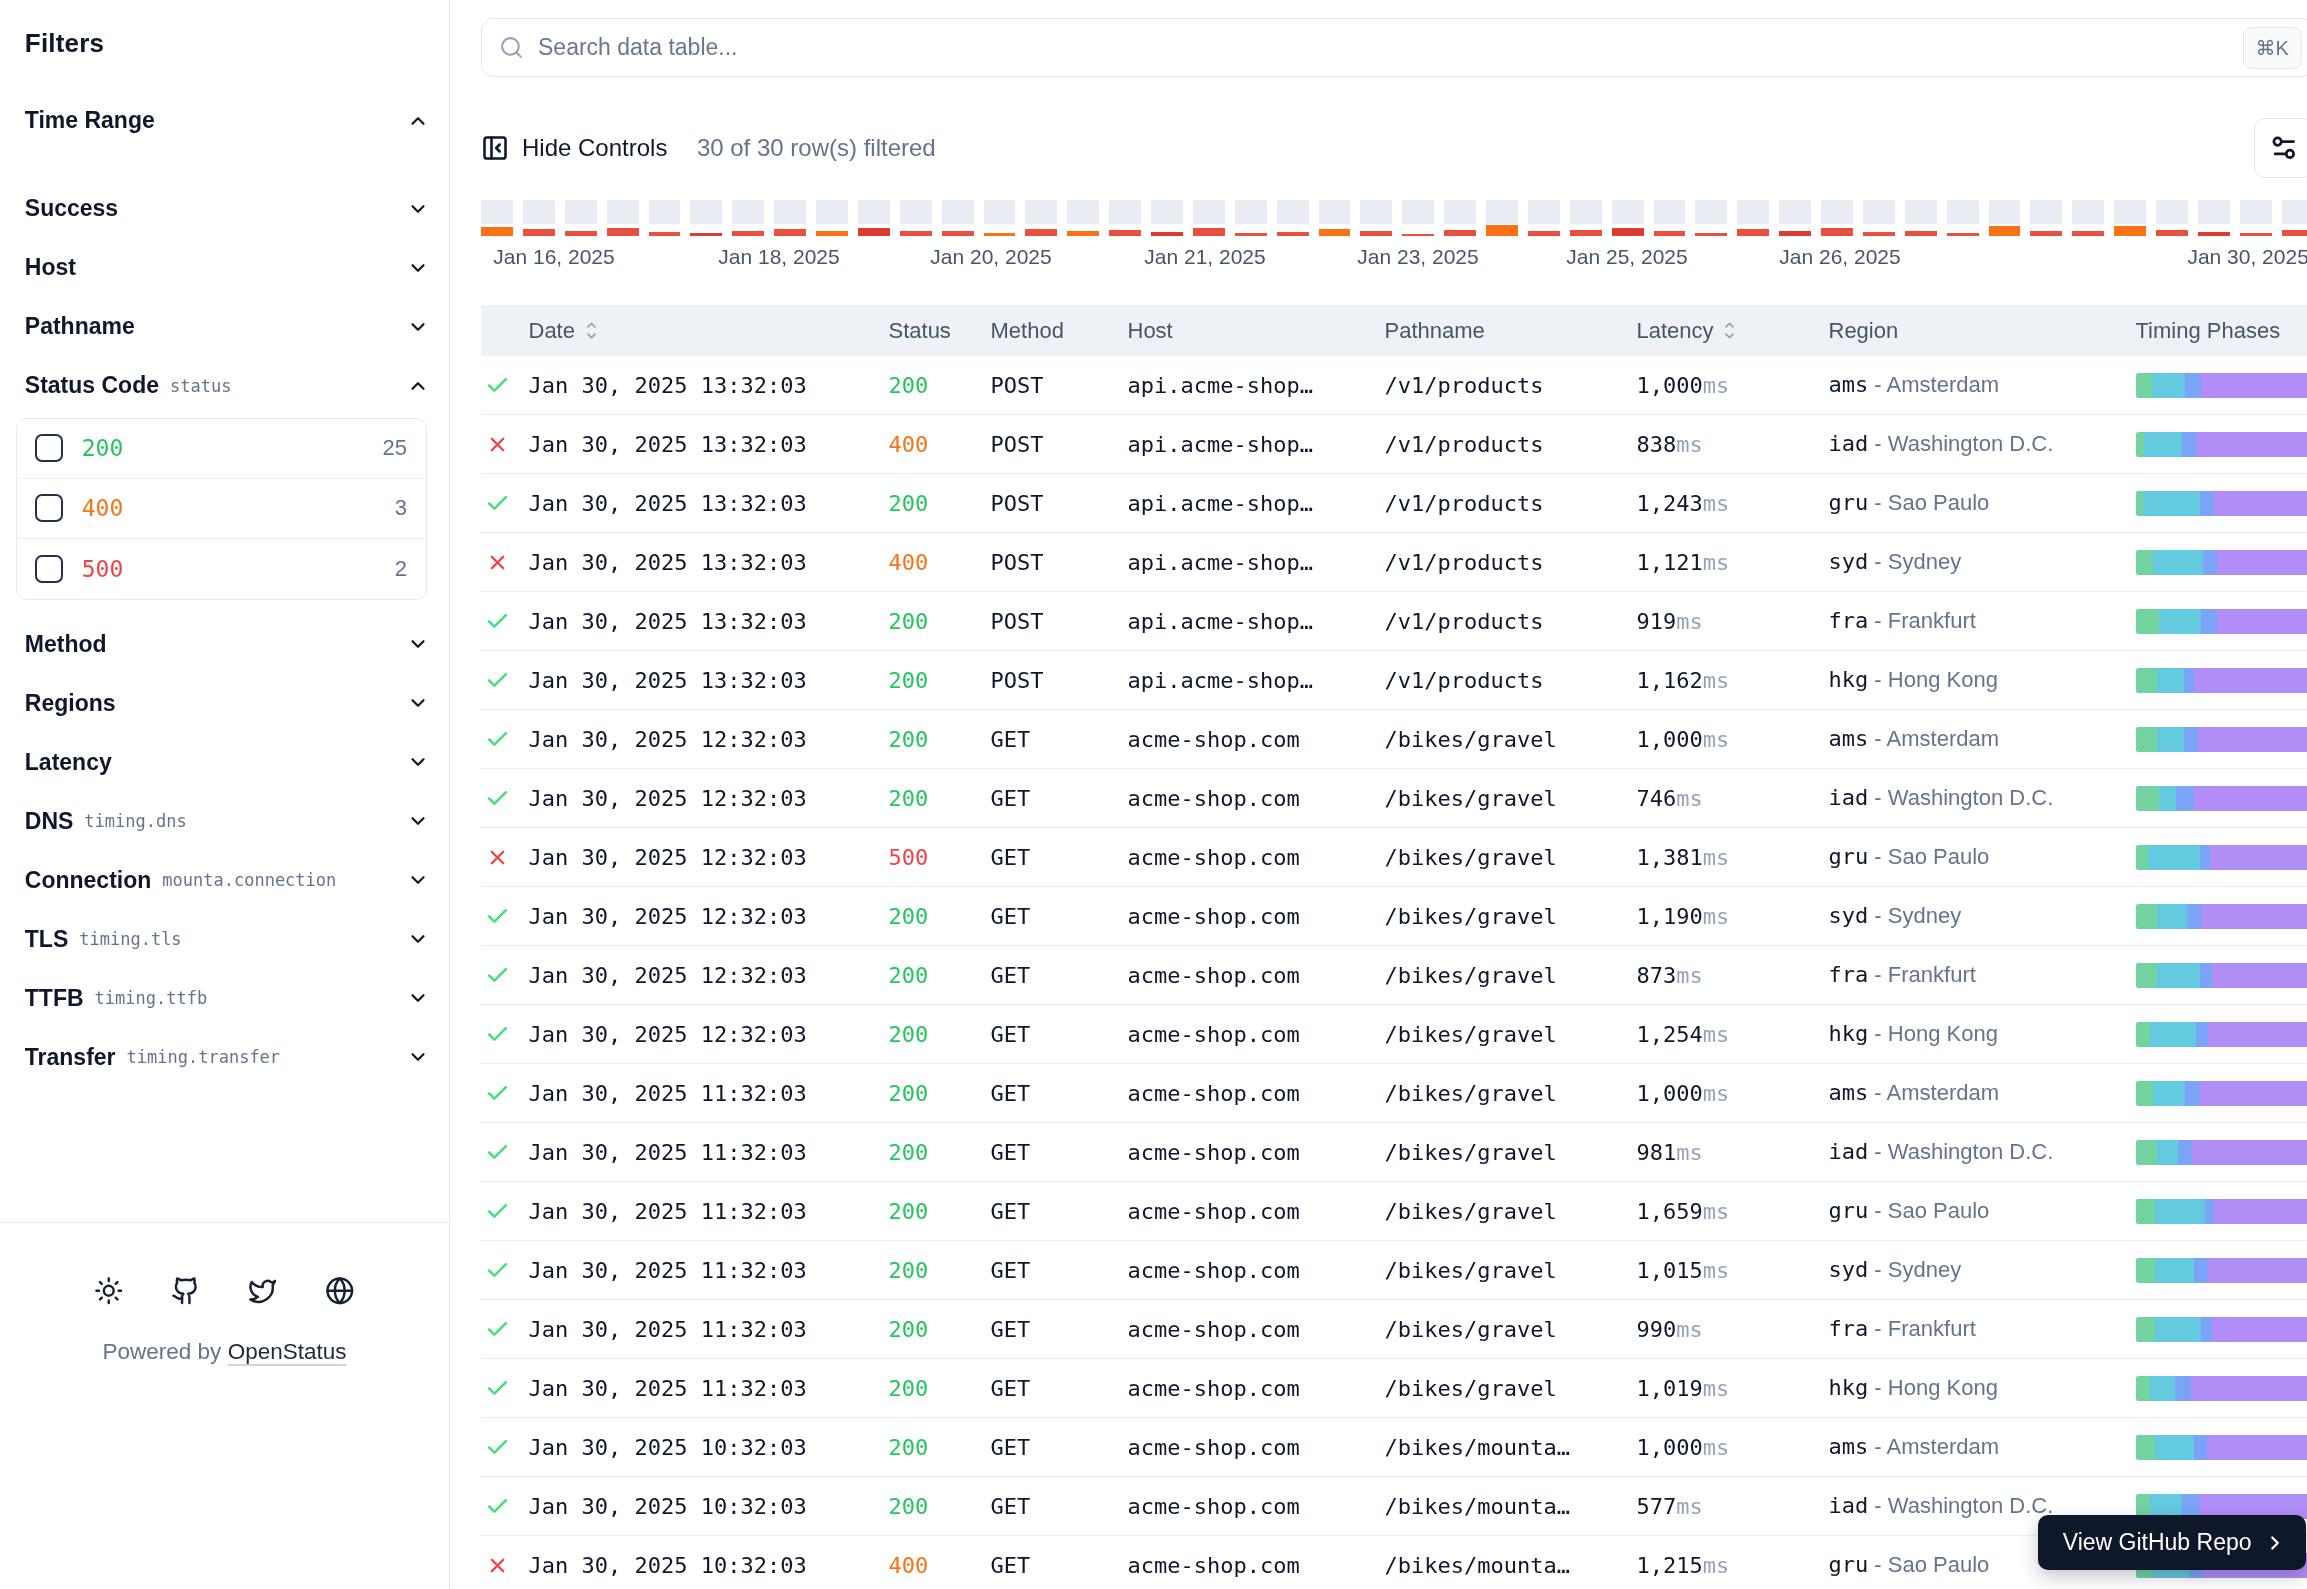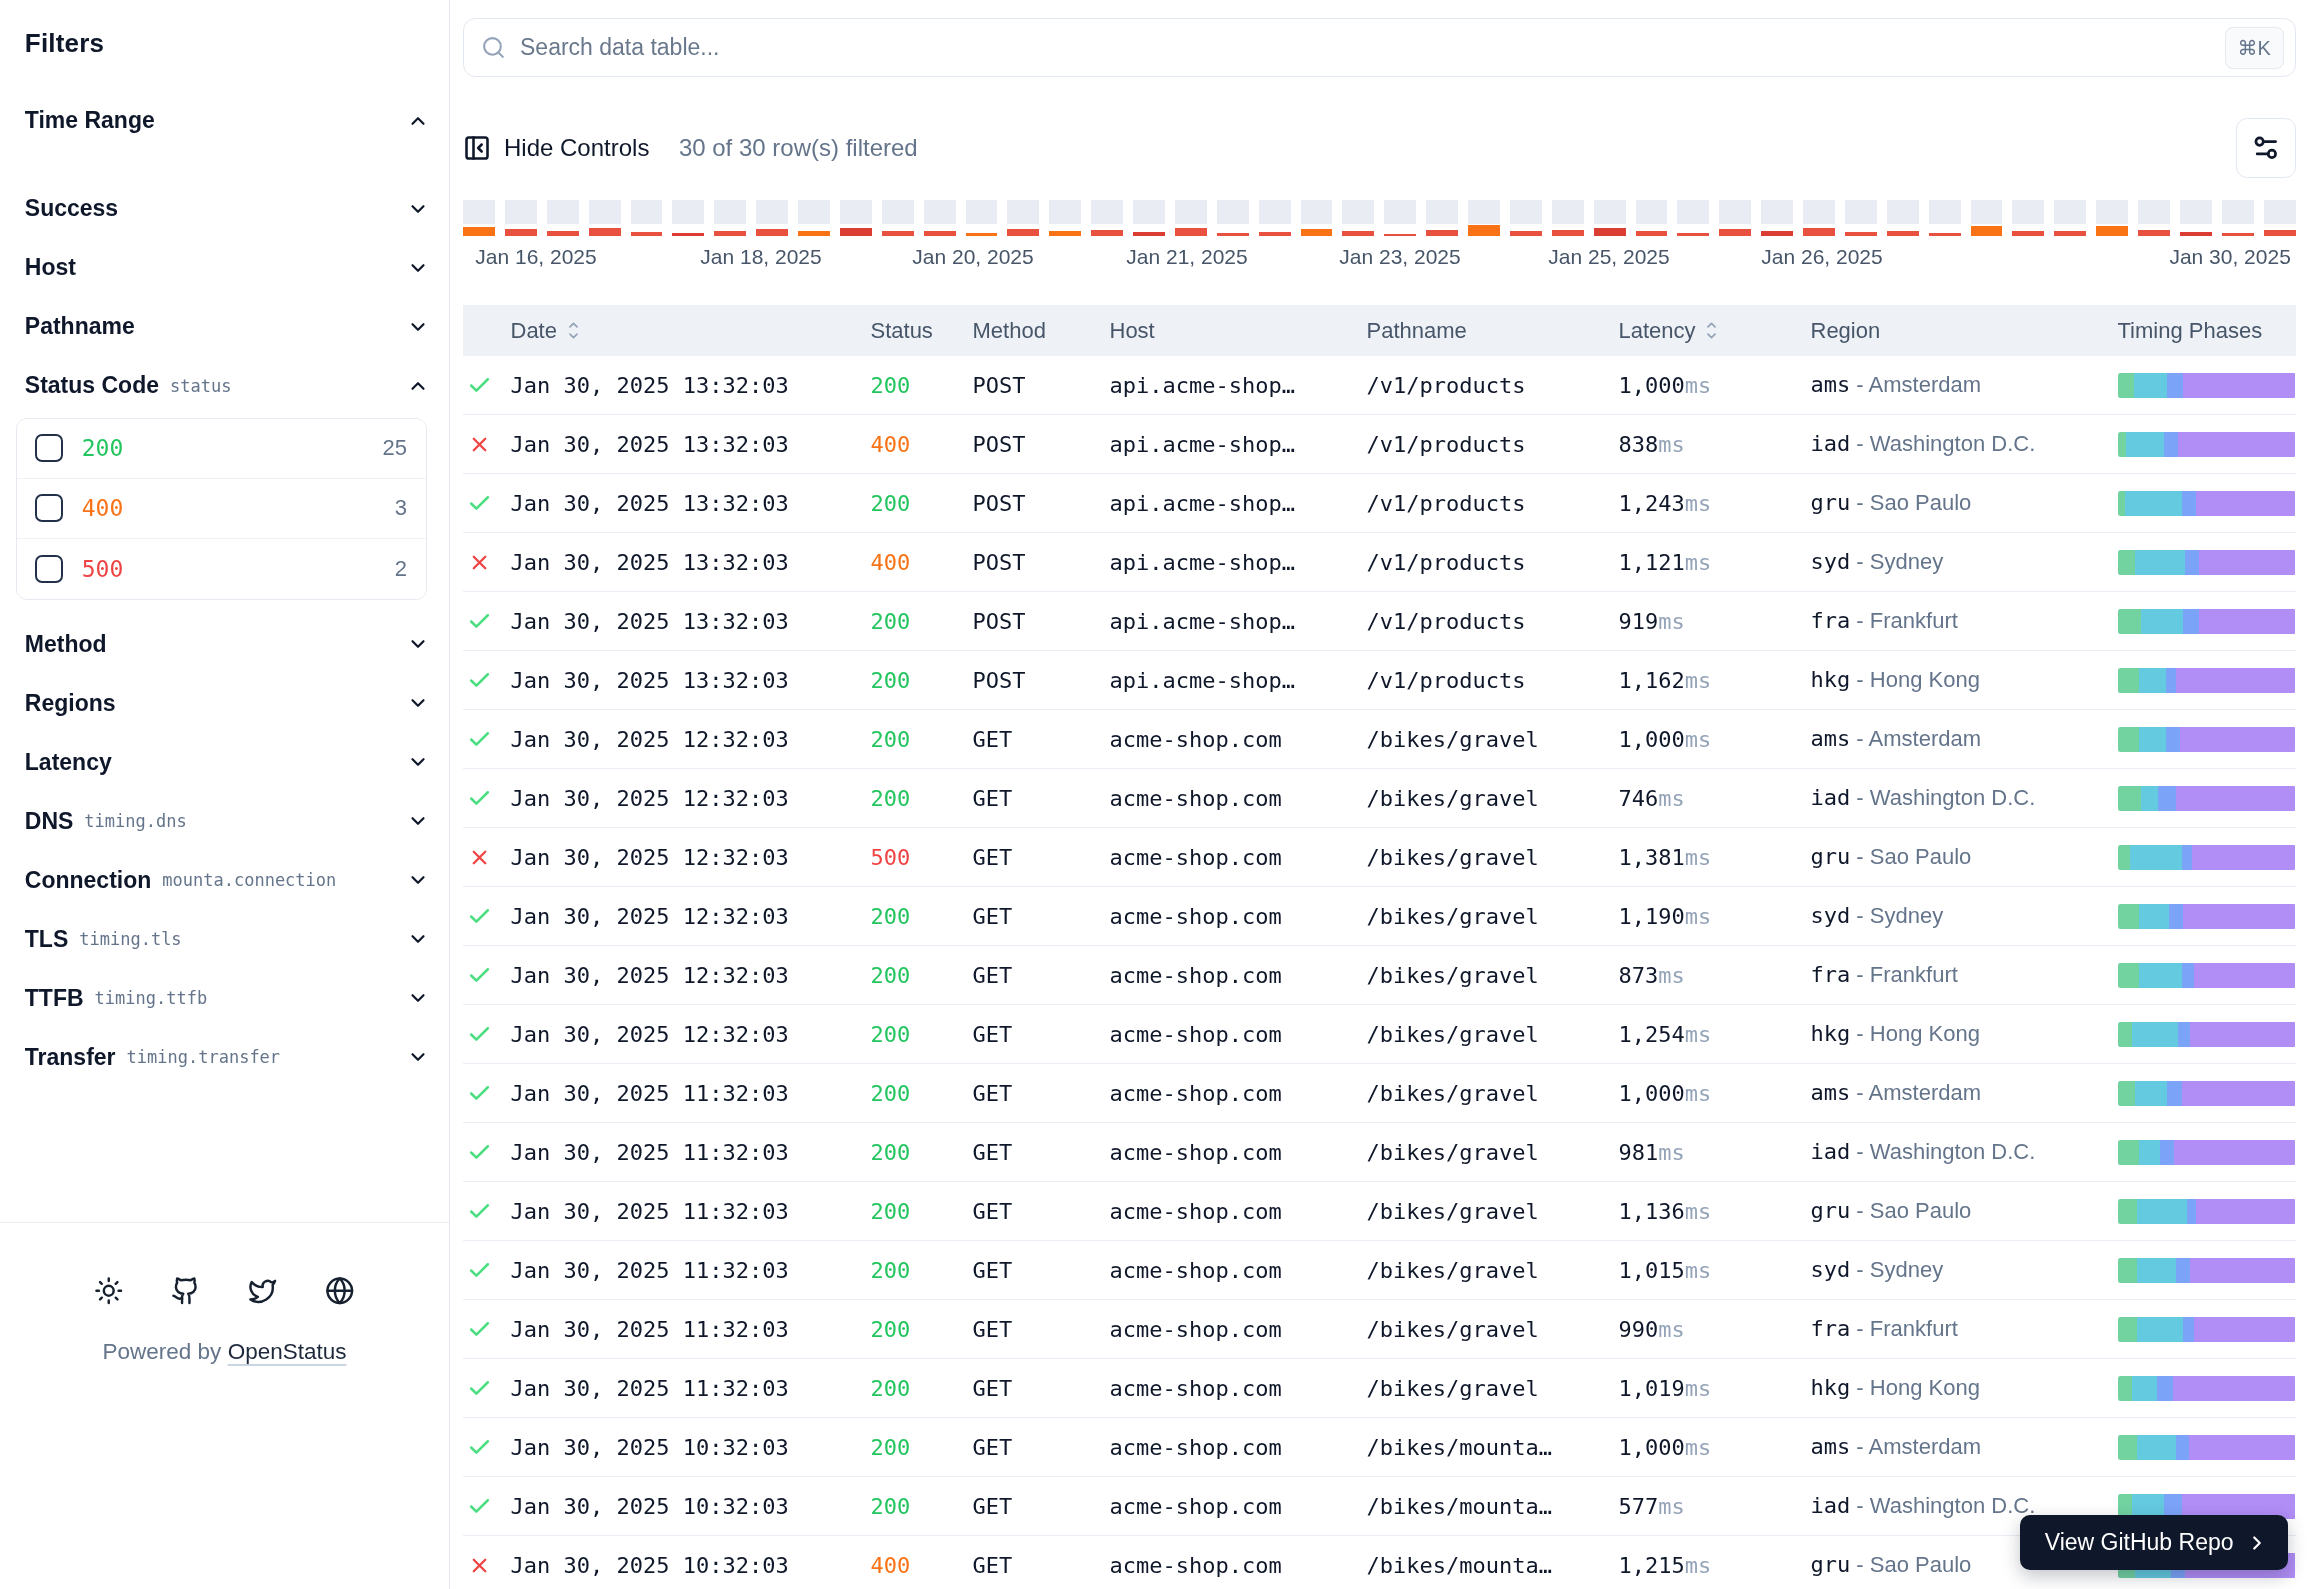--- a/index.html
+++ b/index.html
@@ -1,18 +1,18 @@
 <!DOCTYPE html>
 <html style="font-size:12.4px"><head>
 <meta charset="utf-8">
 <style>
   * { margin:0; padding:0; box-sizing:border-box; }
   html,body { width:2307px; height:1589px; background:#fff; overflow:hidden; }
   body { font-family:"Liberation Sans", sans-serif; color:#0f172a; }
-  .app { display:flex; width:1975px; height:1589px; }
+  .app { display:flex; width:1975px; height:1589px;gap:18px; }
 
   
   .sidebar { width:450px; flex:0 0 450px; border-right:1.6px solid #e6eaf0; display:flex; flex-direction:column; }
   .side-scroll { flex:1 1 auto; padding:22px 15.5px 0 15.5px; }
   .side-title { font-size:26px; font-weight:700; margin:6.2px 0 0 9.3px; letter-spacing:0.2px; }
   .section { margin-top:26px; height:33px; display:flex; align-items:center; padding:0 4.7px 0 9.3px; cursor:pointer;text-align:right; }
   .section .sec-label { font-size:23px; font-weight:600; }
   .section .sec-sub { font-family:"DejaVu Sans Mono", monospace; font-size:17px; color:#64748b; margin-left:11px; }
   .section .chev { margin-left:auto; display:flex; }
   .sec-first { margin-top:45px; }
@@ -856,21 +856,21 @@
             <div class="cell c-icon">
               <svg width="25" height="25" viewBox="0 0 24 24" fill="none" stroke="#4ade80" stroke-width="2.4" stroke-linecap="round" stroke-linejoin="round">
                 <path d="M20 6 9 17l-5-5"></path>
               </svg>
             </div>
             <div class="cell c-date">Jan 30, 2025 11:32:03</div>
             <div class="cell c-status" style="color: rgb(34, 197, 94);">200</div>
             <div class="cell c-method">GET</div>
             <div class="cell c-host">acme-shop.com</div>
             <div class="cell c-path">/bikes/gravel</div>
-            <div class="cell c-lat"><span>1,136</span><span class="ms">ms</span></div>
+            <div class="cell c-lat"><span>1,659</span><span class="ms">ms</span></div>
             <div class="cell c-region"><span>gru</span><span class="region-rest"> - Sao Paulo</span></div>
             <div class="cell c-timing" style="padding: 0px;">
               <span class="phasebar">
                 <i style="width: 11%; background: rgb(114, 211, 161);"></i>
                 <i style="width: 28%; background: rgb(100, 202, 223);"></i>
                 <i style="width: 5%; background: rgb(123, 163, 248);"></i>
                 <i style="width: 56%; background: rgb(177, 141, 246);"></i>
               </span>
             </div>
           </div>

